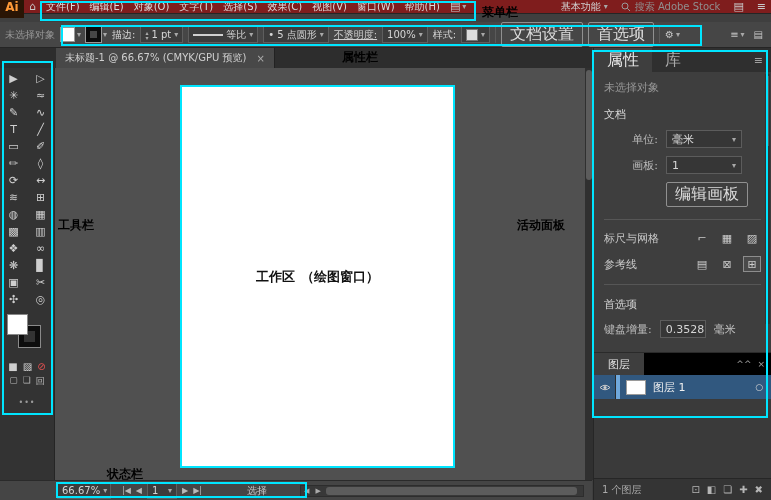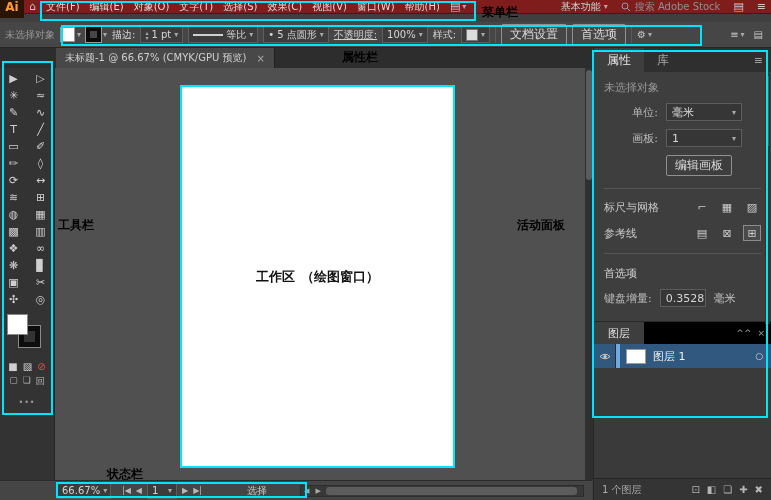--- a/index.html
+++ b/index.html
@@ -31,21 +31,21 @@
   .swatch.fill { background:#fff; border:1px solid #999; }
   .swatch.stroke { background:#464646; border:4px solid #0c0c0c; box-shadow:0 0 0 1px #999; }
   .cb-box { display:inline-flex; align-items:center; gap:3px; border:1px solid #5e5e5e;
             background:#3c3c3c; height:17px; padding:0 4px; color:#d6d6d6; }
   .stepper { display:inline-flex; flex-direction:column; font-size:6px; line-height:5px; color:#aaa; }
   .stepper i { font-style:normal; }
   .profile-line { width:30px; height:2px; background:#cfcfcf; }
   .link { text-decoration:underline; color:#cfcfcf; }
   .mini-swatch { width:12px; height:12px; background:#dcdcdc; border:1px solid #777; }
   .vsep { width:1px; height:16px; background:#5a5a5a; }
-  .btn { border:1px solid #909090; background:transparent; color:#dcdcdc; font-size:12px;
+  .btn { border:1px solid #909090; background:transparent; color:#dcdcdc; font-size:16px;
          padding:1px 8px; border-radius:2px; font-family:inherit; }
   .cb-icon { display:flex; align-items:center; gap:2px; color:#c6c6c6; }
   .cb-right { margin-left:auto; display:flex; gap:9px; padding-right:3px; }
 
   
   .tabbar { position:absolute; top:48px; left:0; width:592px; height:20px; background:#2d2d2d; display:flex; }
   .doc-tab { margin-left:56px; background:#484848; color:#cfcfcf; font-size:10px; display:flex;
              align-items:center; gap:10px; padding:0 9px; border-right:1px solid #222; }
   .tab-close { color:#aaa; }
 
@@ -70,21 +70,21 @@
               border:2px solid var(--accent); display:flex; flex-direction:row;
               align-items:center; justify-content:center; gap:6px; }
   .ws-text { color:#111; font-weight:bold; font-size:13px; }
   .vscroll { position:absolute; left:585px; top:68px; width:8px; bottom:20px; background:#303030; }
   .vthumb { position:absolute; top:2px; left:1px; width:6px; height:110px; background:#5c5c5c; border-radius:3px; }
 
   
   .right-panel { position:absolute; top:48px; right:0; width:178px; bottom:0; background:#3e3e3e;
                  border-left:1px solid #262626; display:flex; flex-direction:column; }
   .panel-tabs { height:24px; background:#2f2f2f; display:flex; align-items:stretch; flex-shrink:0; }
-  .panel-tab { padding:0 13px; display:flex; align-items:center; color:#a9a9a9; font-size:12px; }
+  .panel-tab { padding:0 13px; display:flex; align-items:center; color:#a9a9a9; font-size:16px; }
   .panel-tab.active { background:#3e3e3e; color:#e8e8e8; }
   .panel-tab-menu { margin-left:auto; display:flex; align-items:center; padding:0 8px; color:#9f9f9f; }
   .props-body { padding:8px 10px 4px; position:relative; }
   .section-title { color:#d8d8d8; margin-top:12px; }
   .prop-row { display:flex; align-items:center; gap:8px; margin-top:8px; }
   .prop-label { width:54px; text-align:right; color:#bdbdbd; flex-shrink:0; }
   .prop-label.wide { width:auto; }
   .select-box { width:76px; height:18px; border:1px solid #5c5c5c; background:#363636;
                 display:flex; align-items:center; justify-content:space-between; padding:0 5px; }
   .input-box { width:46px; height:18px; border:1px solid #5c5c5c; background:#363636;
@@ -304,20 +304,21 @@
     </div>
 
   <div class="right-panel" data-name="right-panel">
     <div class="panel-tabs" data-name="panel-tabs">
       <span class="panel-tab active" data-name="tab-properties">属性</span>
       <span class="panel-tab" data-name="tab-libraries">库</span>
       <span class="panel-tab-menu" data-name="panel-menu-icon">≡</span>
     </div>
     <div class="props-body" data-name="properties-body">
       <div class="muted" data-name="panel-no-selection-label">未选择对象</div>
+      <div class="section-title" data-name="document-section-title">文档</div>
       <div class="prop-row">
         <span class="prop-label" data-name="unit-label">单位:</span>
         <span class="select-box" data-name="unit-select">
           <span data-name="unit-value">毫米</span>
           <span class="chev" data-name="chevron-down-icon">▾</span>
         </span>
       </div>
       <div class="prop-row">
         <span class="prop-label" data-name="artboard-label">画板:</span>
         <span class="select-box" data-name="artboard-select">

